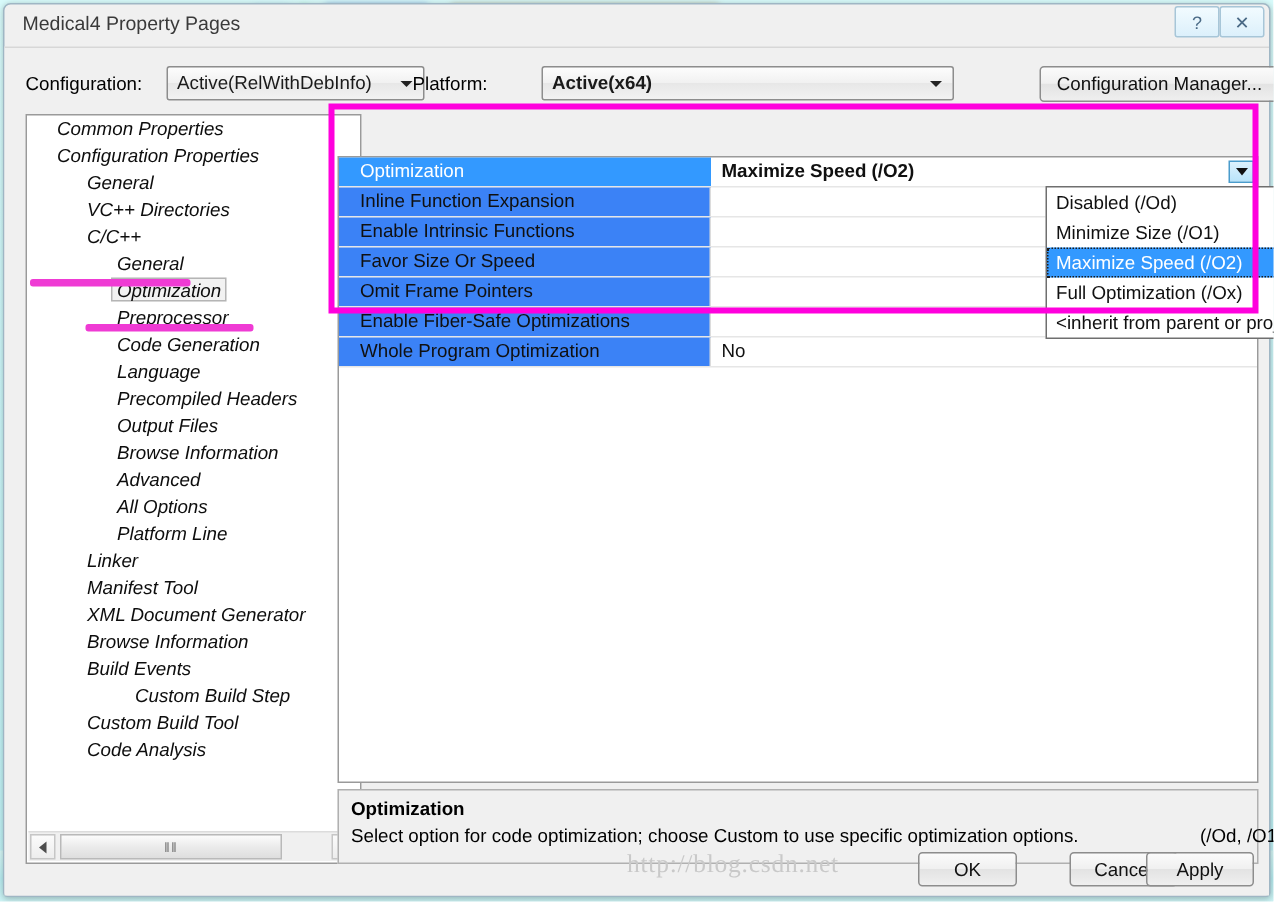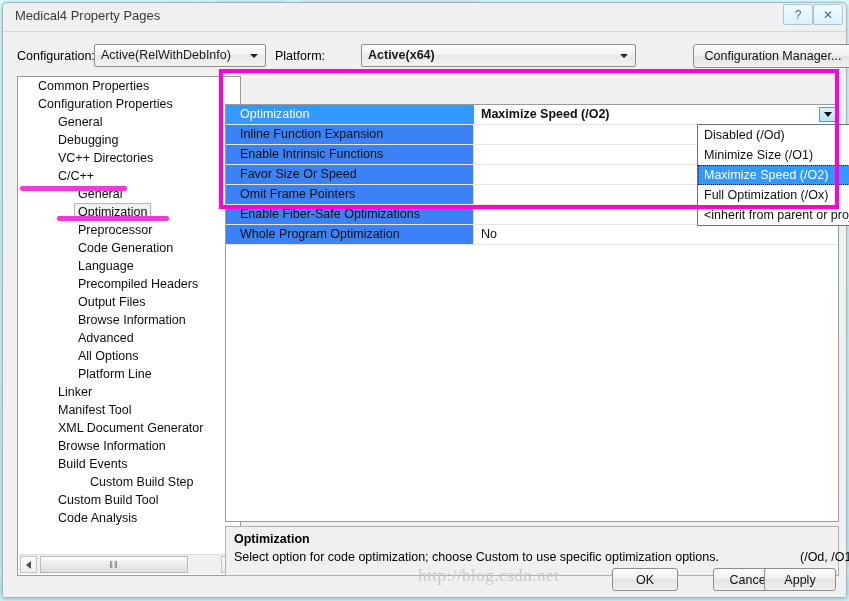--- a/index.html
+++ b/index.html
@@ -119,21 +119,21 @@
     white-space: nowrap;
   }
   .combo .combo-arrow {
     position: absolute;
     right: 7px; top: 9px;
     width: 0; height: 0;
     border-left: 4px solid transparent;
     border-right: 4px solid transparent;
     border-top: 4px solid #222;
   }
-  #cfg-combo  { left: 77px;  width: 172px; }
+  #cfg-combo  { left: 94px;  width: 172px; }
   #plat-combo { left: 344px; width: 275px; font-weight: bold; }
   .pushbtn {
     position: absolute;
     background: linear-gradient(180deg,#fbfbfb 0%, #f0f0f0 48%, #e3e3e3 50%, #efefef 100%);
     border: 1px solid #8d8d8d;
     border-radius: 3px;
     box-sizing: border-box;
     font-size: 12.5px;
     color: #111;
     display: flex;
@@ -144,20 +144,21 @@
   #cfgmgr-btn { left: 676px; top: 0; width: 160px; height: 24px; }
 
   
   #tree-panel {
     position: absolute;
     left: 14px; top: 44px;
     width: 224px; height: 500px;
     background: #ffffff;
     border: 1px solid #9a9a9a;
     box-sizing: border-box;
+    font-style: italic;
   }
   #tree-scroll {
     position: absolute;
     left: 0; top: 0; right: 0;
     bottom: 21px;
     overflow: hidden;
   }
   .tree-item {
     position: relative;
     height: 18px;
@@ -408,21 +409,20 @@
         <span class="combo-arrow"></span>
       </div>
       <div class="pushbtn" id="cfgmgr-btn">Configuration Manager...</div>
     </div>
 
     <div id="tree-panel">
       <div id="tree-scroll">
           <div class="tree-item" style="padding-left: 20px;"><span class="tree-label">Common Properties</span></div>
           <div class="tree-item" style="padding-left: 20px;"><span class="tree-label">Configuration Properties</span></div>
           <div class="tree-item" style="padding-left: 40px;"><span class="tree-label">General</span></div>
-          <div class="tree-item" style="padding-left: 40px;"><span class="tree-label">Debugging</span></div>
           <div class="tree-item" style="padding-left: 40px;"><span class="tree-label">VC++ Directories</span></div>
           <div class="tree-item" style="padding-left: 40px;"><span class="tree-label">C/C++</span></div>
           <div class="tree-item" style="padding-left: 60px;"><span class="tree-label">General</span></div>
           <div class="tree-item" style="padding-left: 60px;"><span class="tree-label selected">Optimization</span></div>
           <div class="tree-item" style="padding-left: 60px;"><span class="tree-label">Preprocessor</span></div>
           <div class="tree-item" style="padding-left: 60px;"><span class="tree-label">Code Generation</span></div>
           <div class="tree-item" style="padding-left: 60px;"><span class="tree-label">Language</span></div>
           <div class="tree-item" style="padding-left: 60px;"><span class="tree-label">Precompiled Headers</span></div>
           <div class="tree-item" style="padding-left: 60px;"><span class="tree-label">Output Files</span></div>
           <div class="tree-item" style="padding-left: 60px;"><span class="tree-label">Browse Information</span></div>

